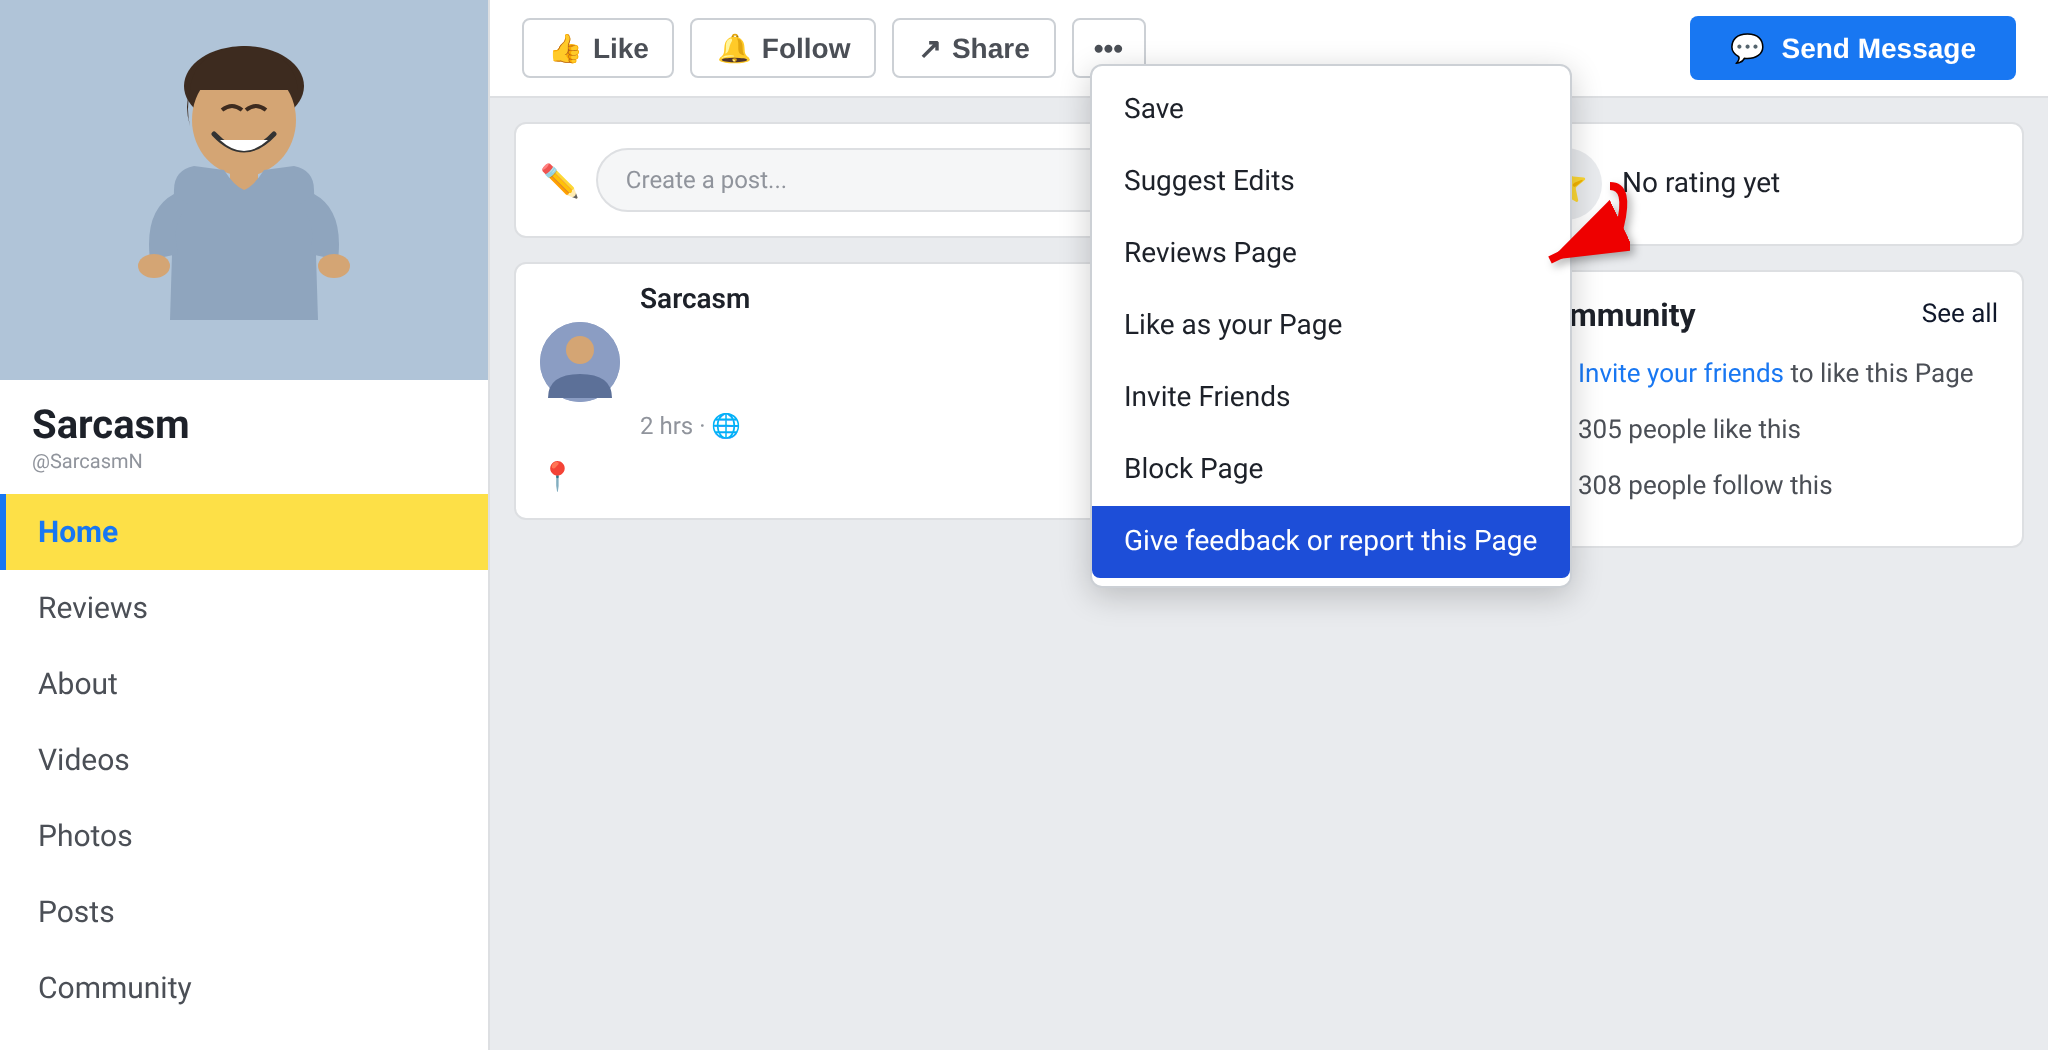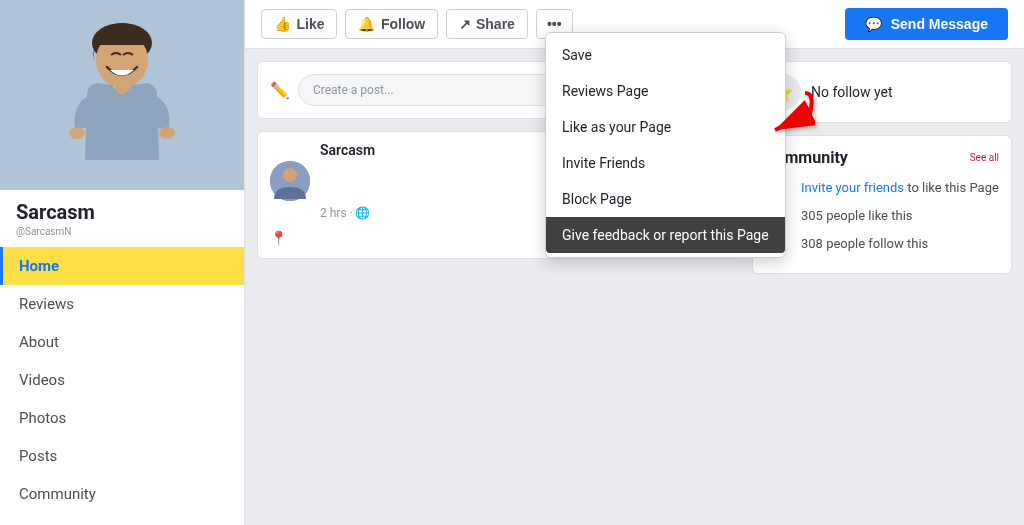--- a/index.html
+++ b/index.html
@@ -22,21 +22,21 @@
 
     
     .action-bar { background: #fff; border-bottom: 1px solid #dddfe2; padding: 8px 16px; display: flex; align-items: center; gap: 8px; position: relative; }
     .action-btn { display: flex; align-items: center; gap: 5px; padding: 6px 12px; border: 1px solid #ccd0d5; border-radius: 4px; background: #fff; cursor: pointer; font-size: 14px; color: #4b4f56; font-weight: 600; }
     .more-btn { padding: 6px 10px; }
     .send-msg-btn { margin-left: auto; background: #1877f2; color: #fff; border: none; border-radius: 4px; padding: 8px 20px; font-size: 14px; font-weight: 600; cursor: pointer; display: flex; align-items: center; gap: 8px; }
 
     
     .dropdown-menu { position: absolute; top: 32px; left: 300px; background: #fff; border: 1px solid #ccd0d5; border-radius: 6px; box-shadow: 0 4px 16px rgba(0,0,0,0.2); z-index: 100; min-width: 230px; padding: 4px 0; }
     .dropdown-item { padding: 10px 16px; cursor: pointer; font-size: 14px; color: #1d2129; display: flex; align-items: center; }
-    .dropdown-item.highlighted { background: #404040; color: #fff; border-radius: 0 0 4px 4px; position: relative; }
+    .dropdown-item.highlighted { background: #1d4ed8; color: #fff; border-radius: 0 0 4px 4px; position: relative; }
 
     
     .red-arrow { position: absolute; left: 490px; top: 88px; z-index: 200; }
 
     
     .content-area { display: flex; flex: 1; gap: 0; overflow: hidden; background: #e9ebee; padding: 12px; gap: 12px; }
     .content-left { flex: 1; display: flex; flex-direction: column; gap: 12px; }
     .content-right { width: 260px; display: flex; flex-direction: column; gap: 12px; }
 
     
@@ -53,22 +53,22 @@
     .post-time { font-size: 12px; color: #90949c; margin-top: 48px; }
     .post-actions { display: flex; gap: 4px; }
     .post-action-icon { width: 30px; height: 30px; border-radius: 50%; display: flex; align-items: center; justify-content: center; cursor: pointer; color: #606770; font-size: 16px; }
 
     
     .rating-box { background: #fff; border-radius: 6px; padding: 12px; border: 1px solid #dddfe2; display: flex; align-items: center; gap: 10px; }
     .rating-icon { width: 36px; height: 36px; border-radius: 50%; background: #e9ebee; display: flex; align-items: center; justify-content: center; font-size: 18px; color: #606770; }
     .community-box { background: #fff; border-radius: 6px; padding: 12px; border: 1px solid #dddfe2; }
     .community-header { display: flex; justify-content: space-between; align-items: center; margin-bottom: 10px; }
     .community-title { font-size: 16px; font-weight: bold; }
-    .see-all-link { color: #be185d; font-size: 10px; cursor: pointer; }
-    .community-item { display: flex; align-items: center; gap: 16px; margin-bottom: 8px; font-size: 13px; color: #4b4f56; }
+    .see-all-link { color: #0f172a; font-size: 13px; cursor: pointer; }
+    .community-item { display: flex; align-items: center; gap: 4px; margin-bottom: 8px; font-size: 13px; color: #4b4f56; }
     .community-icon { width: 20px; height: 20px; display: flex; align-items: center; justify-content: center; font-size: 16px; color: #606770; flex-shrink: 0; }
     .community-link { color: #1877f2; cursor: pointer; }
 
     
     .arrow-svg { filter: drop-shadow(2px 2px 2px rgba(0,0,0,0.3)); }
   </style>
 </head>
 <body>
 
 <div class="layout">
@@ -138,20 +138,23 @@
       </button>
       <button class="action-btn more-btn">
         <span>•••</span>
       </button>
 
       <div class="dropdown-menu">
         <div class="dropdown-item">
           <span>Save</span>
         </div>
         <div class="dropdown-item">
+          <span>Suggest Edits</span>
+        </div>
+        <div class="dropdown-item">
           <span>Reviews Page</span>
         </div>
         <div class="dropdown-item">
           <span>Like as your Page</span>
         </div>
         <div class="dropdown-item">
           <span>Invite Friends</span>
         </div>
         <div class="dropdown-item">
           <span>Block Page</span>
@@ -216,21 +219,21 @@
           </div>
         </div>
       </div>
 
       <div class="content-right">
 
         <div class="rating-box">
           <div class="rating-icon">
             <span>⭐</span>
           </div>
-          <span>No follow yet</span>
+          <span>No rating yet</span>
         </div>
 
         <div class="community-box">
           <div class="community-header">
             <span class="community-title">Community</span>
             <a class="see-all-link">See all</a>
           </div>
           <div class="community-item">
             <span class="community-icon">👥</span>
             <span>

